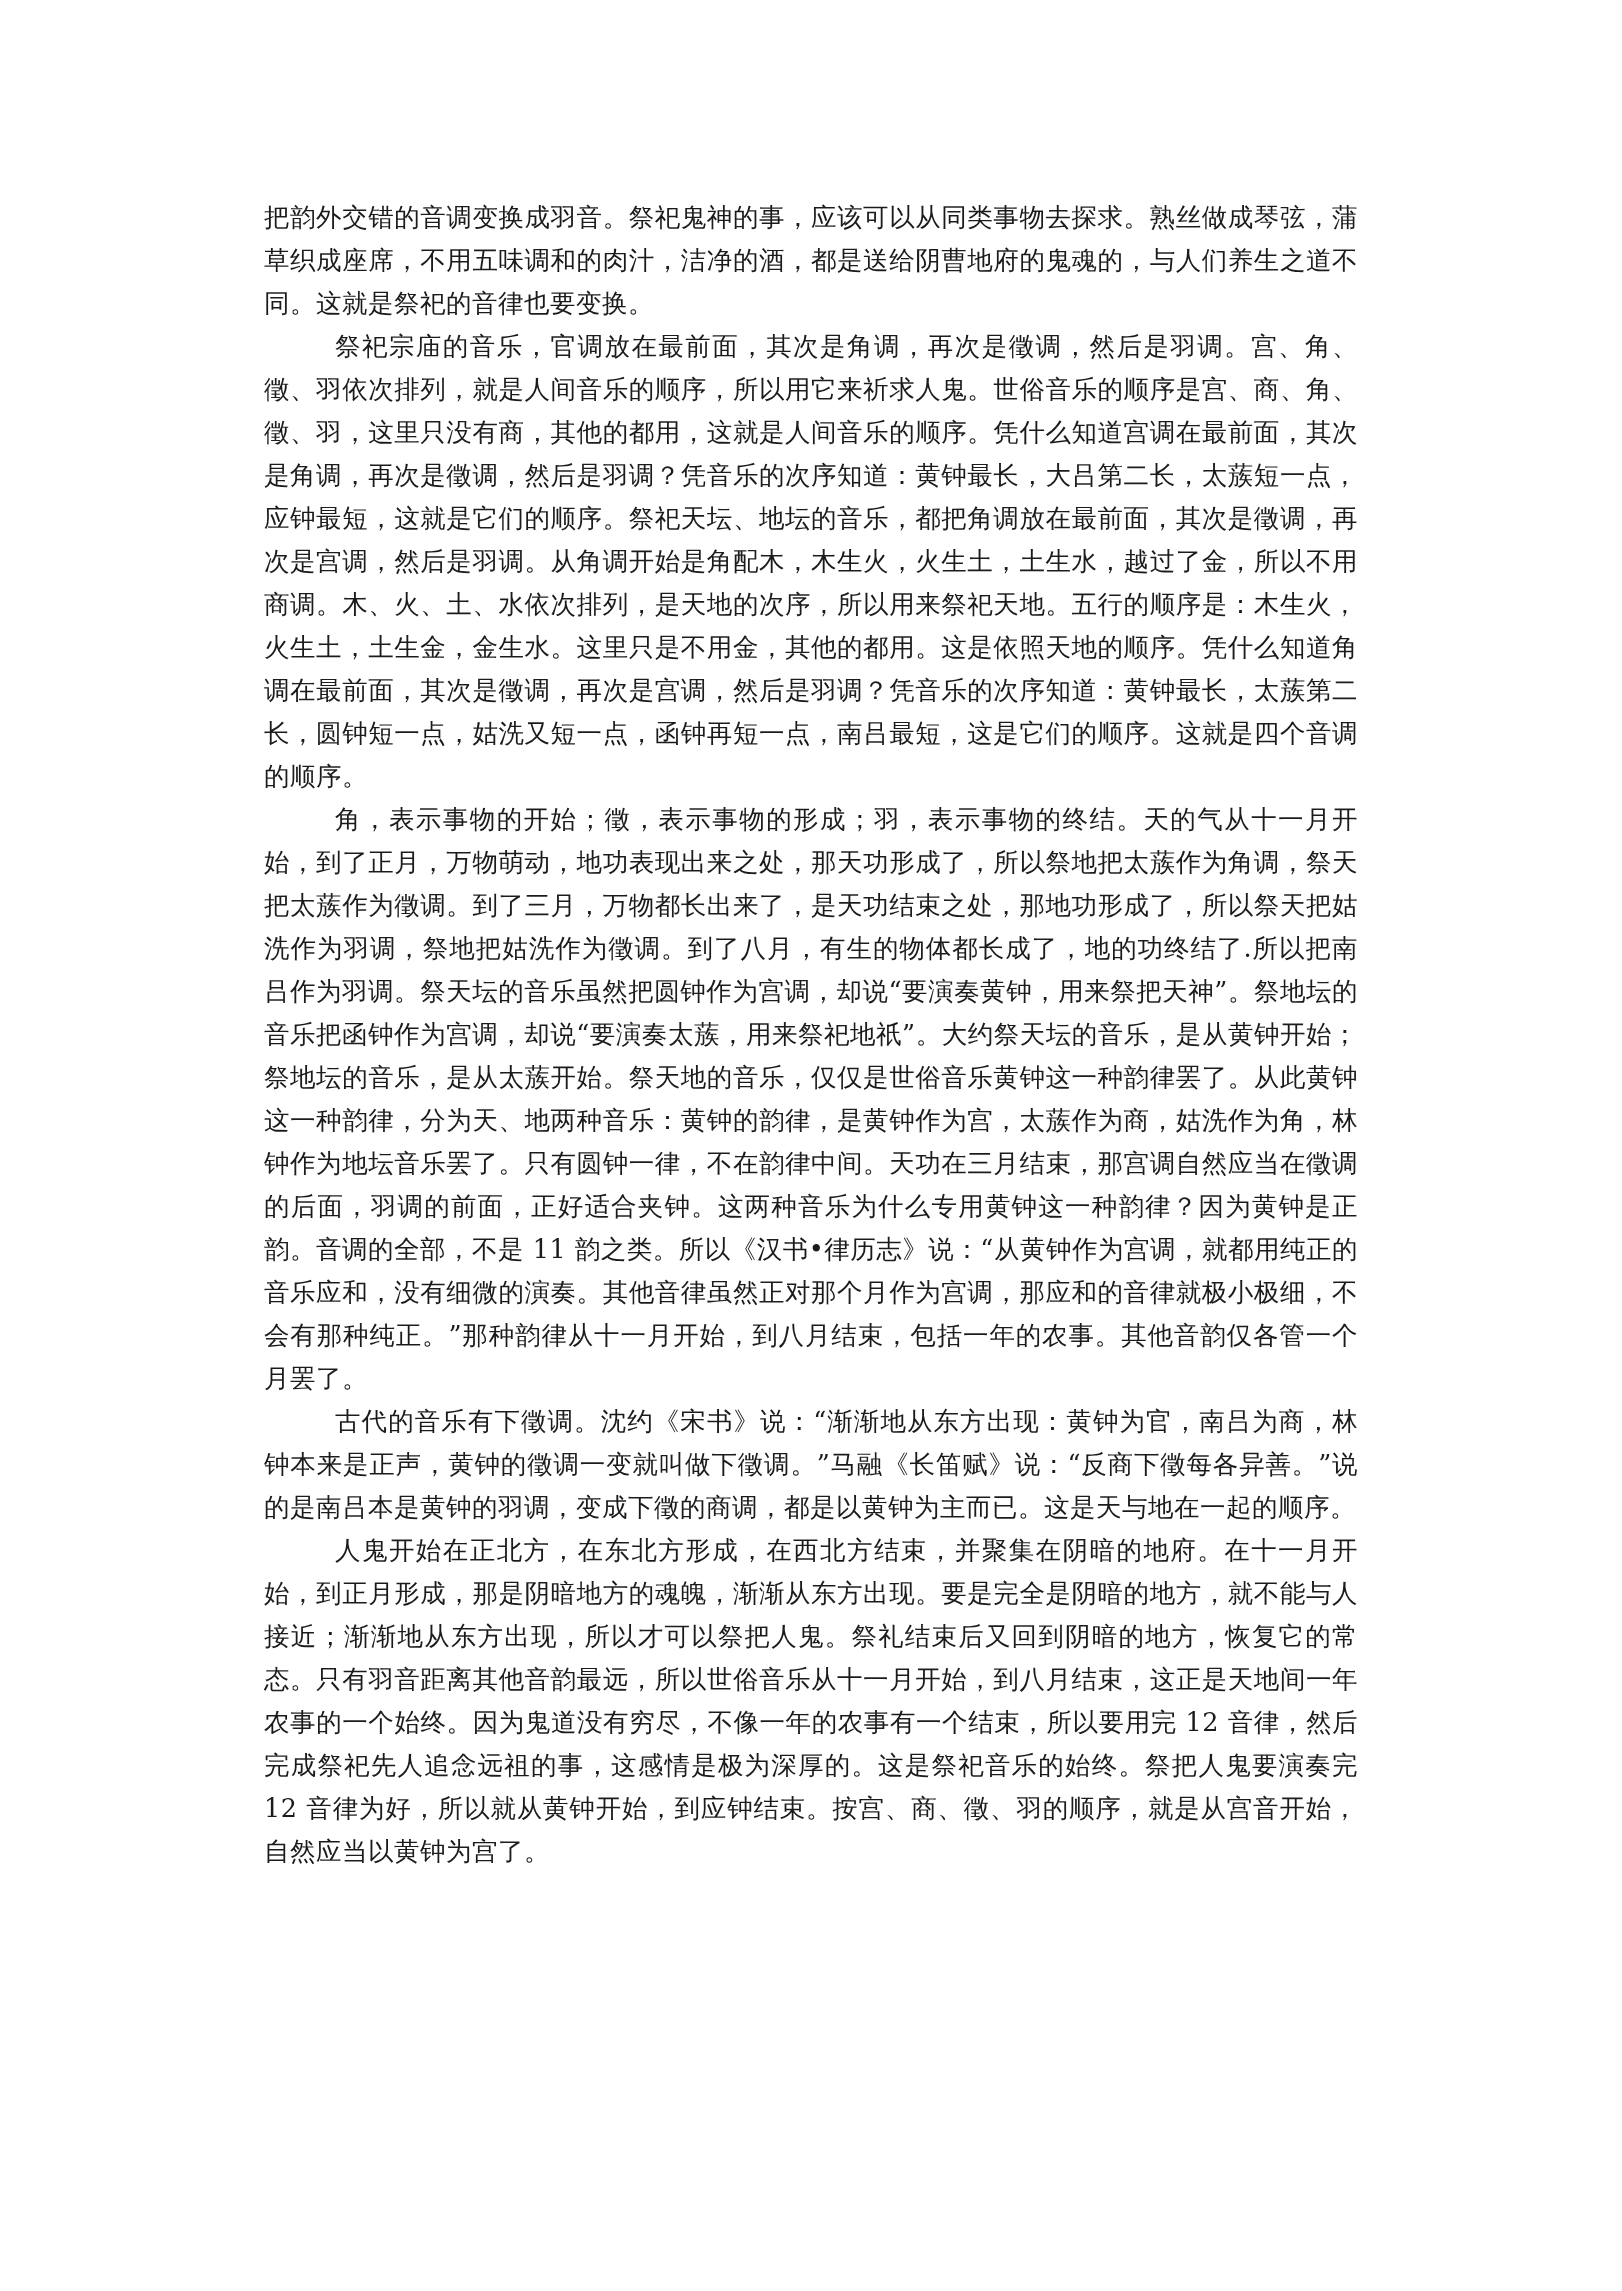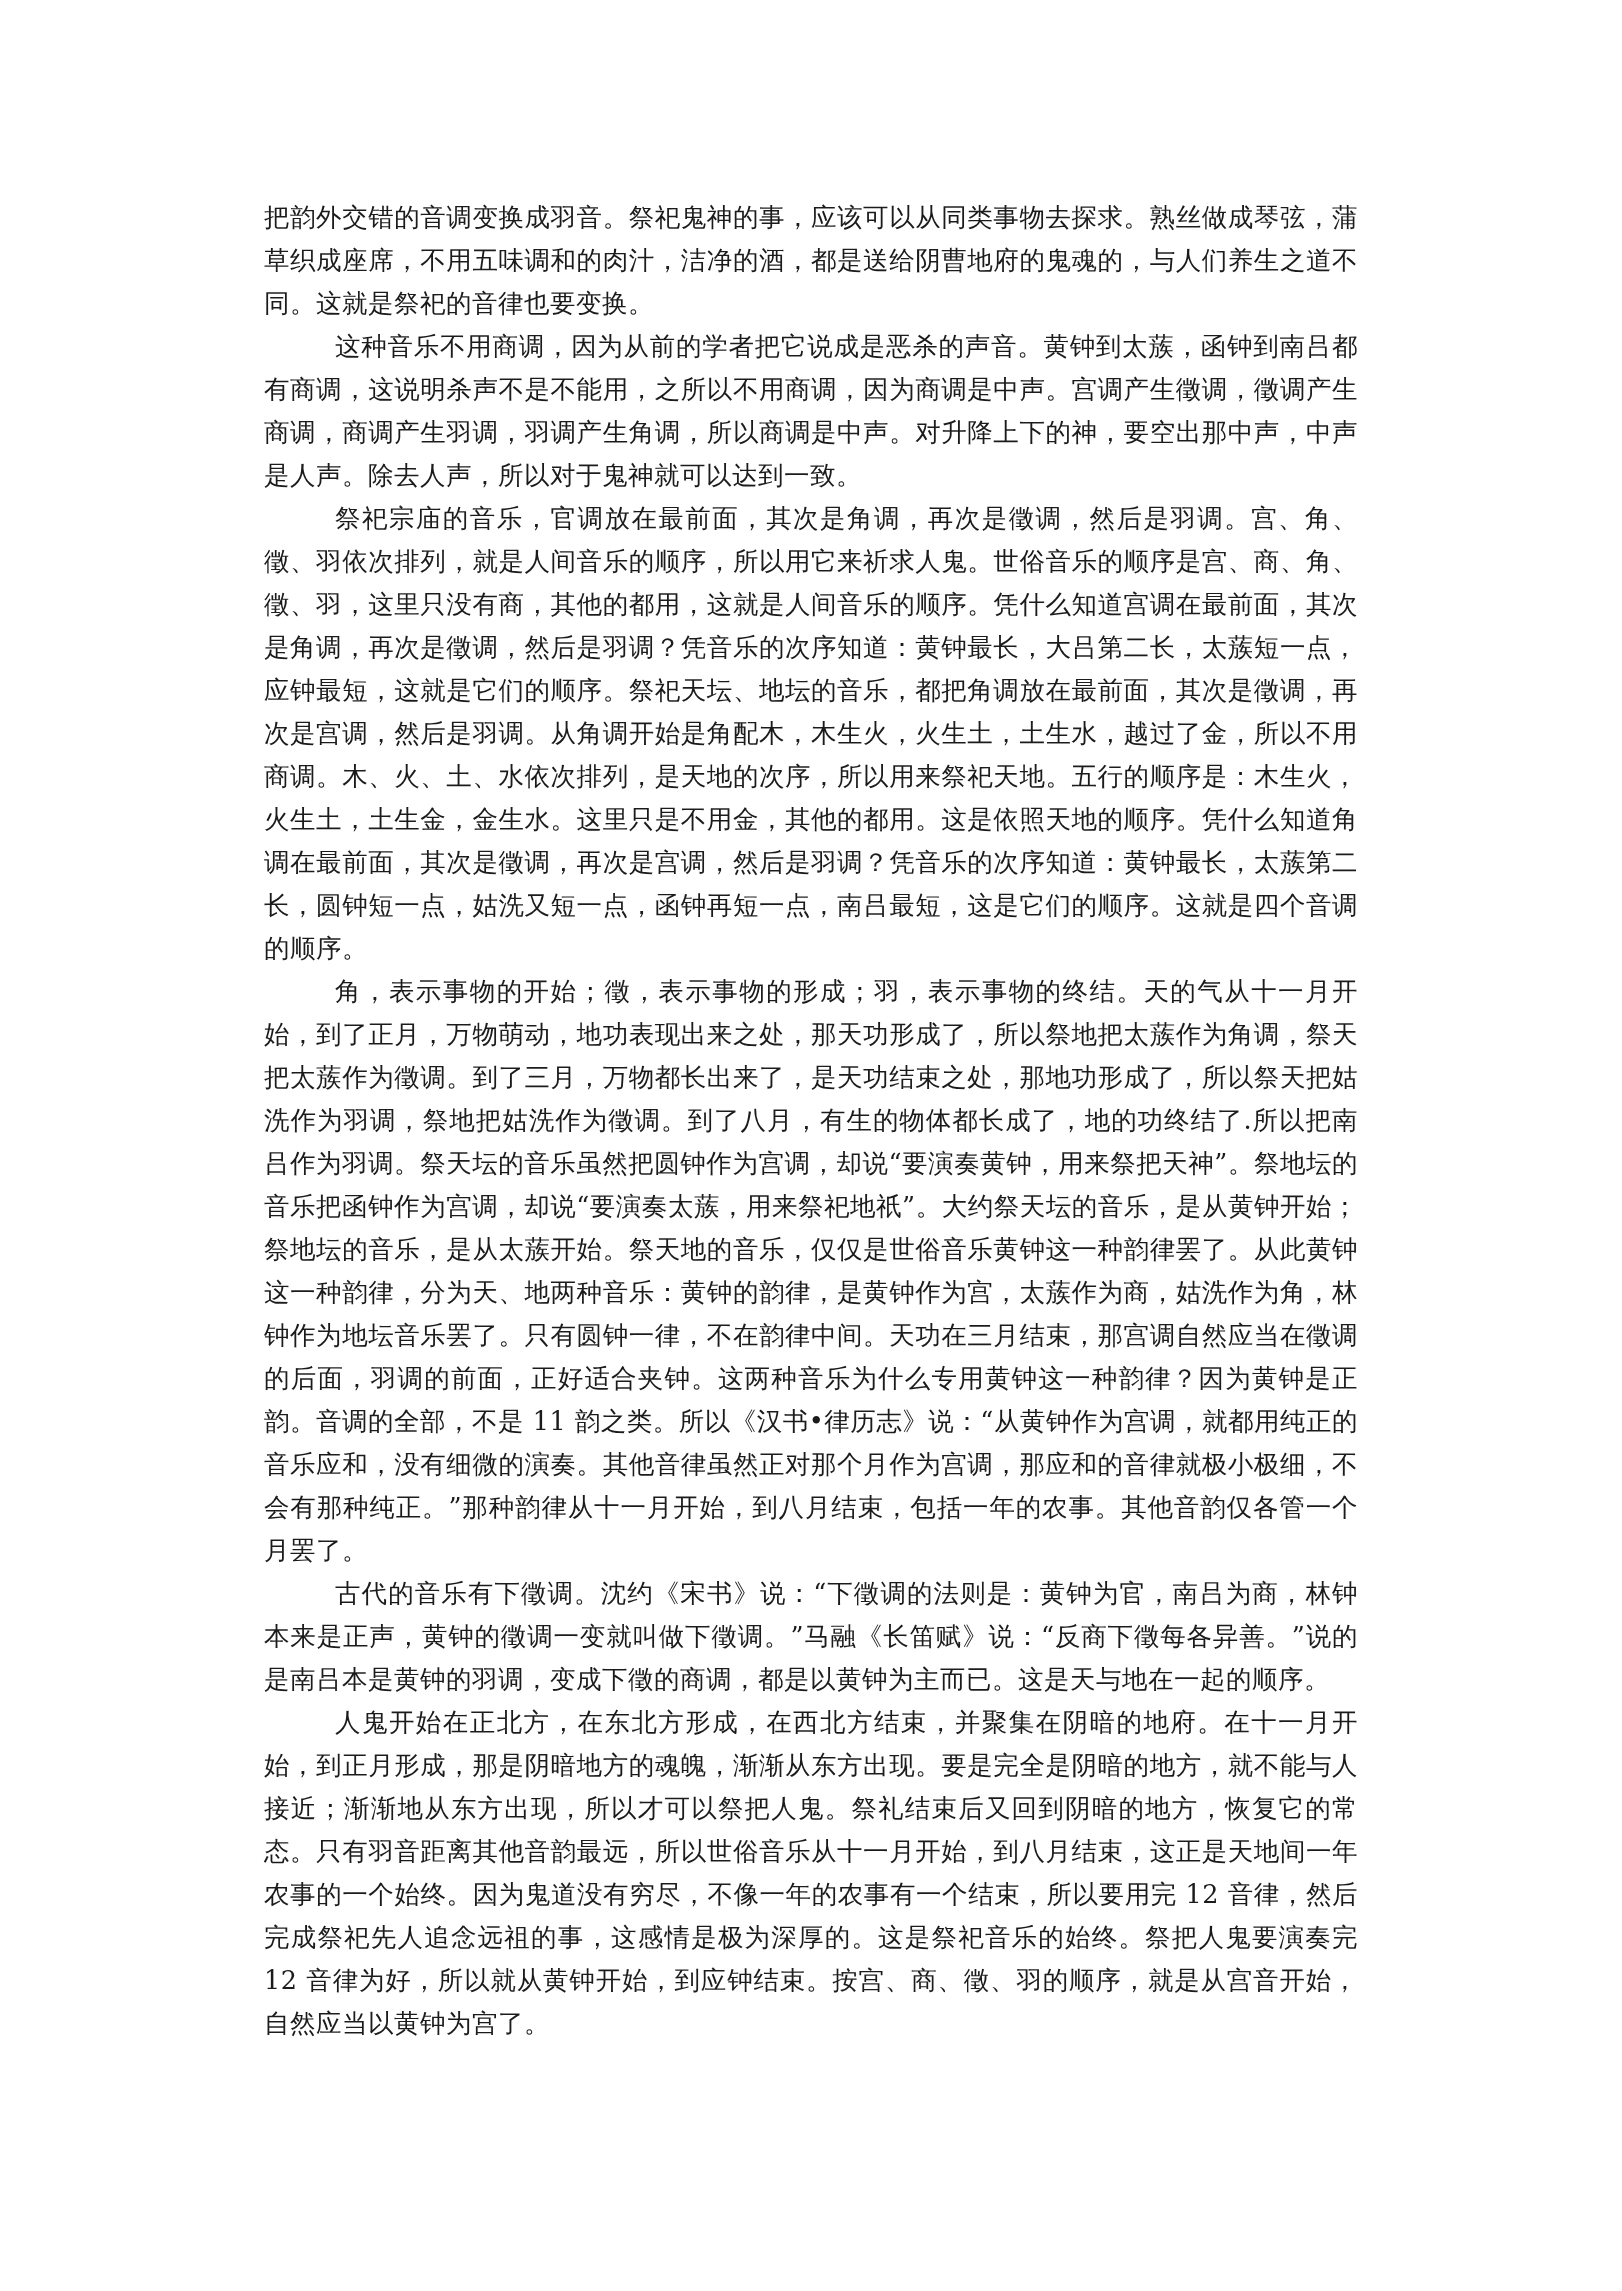--- a/index.html
+++ b/index.html
@@ -41,20 +41,19 @@
   .doc-text p.indent {
     text-indent: 71px;
   }
 </style>
 </head>
 <body>
 
 <div class="page">
   <div class="doc-text">
     <p>把韵外交错的音调变换成羽音。祭祀鬼神的事，应该可以从同类事物去探求。熟丝做成琴弦，蒲草织成座席，不用五味调和的肉汁，洁净的酒，都是送给阴曹地府的鬼魂的，与人们养生之道不同。这就是祭祀的音律也要变换。</p>
-    <p class="indent">这种音乐不用商调，因为从前的学者把它说成是恶杀的声音。黄钟到太蔟，函钟到南吕都有商调，这说明杀声不是不能用，之所以不用商调，因为商调是中声。宫调产生徵调，徵调产生商调，商调产生羽调，羽调产生角调，所以商调是中声。对升降上下的神，要空出那中声，中声是人声。除去人声，所以对于鬼神就可以达到一致。</p>
     <p class="indent">祭祀宗庙的音乐，官调放在最前面，其次是角调，再次是徵调，然后是羽调。宫、角、徵、羽依次排列，就是人间音乐的顺序，所以用它来祈求人鬼。世俗音乐的顺序是宫、商、角、徵、羽，这里只没有商，其他的都用，这就是人间音乐的顺序。凭什么知道宫调在最前面，其次是角调，再次是徵调，然后是羽调？凭音乐的次序知道：黄钟最长，大吕第二长，太蔟短一点，应钟最短，这就是它们的顺序。祭祀天坛、地坛的音乐，都把角调放在最前面，其次是徵调，再次是宫调，然后是羽调。从角调开始是角配木，木生火，火生土，土生水，越过了金，所以不用商调。木、火、土、水依次排列，是天地的次序，所以用来祭祀天地。五行的顺序是：木生火，火生土，土生金，金生水。这里只是不用金，其他的都用。这是依照天地的顺序。凭什么知道角调在最前面，其次是徵调，再次是宫调，然后是羽调？凭音乐的次序知道：黄钟最长，太蔟第二长，圆钟短一点，姑洗又短一点，函钟再短一点，南吕最短，这是它们的顺序。这就是四个音调的顺序。</p>
     <p class="indent">角，表示事物的开始；徵，表示事物的形成；羽，表示事物的终结。天的气从十一月开始，到了正月，万物萌动，地功表现出来之处，那天功形成了，所以祭地把太蔟作为角调，祭天把太蔟作为徵调。到了三月，万物都长出来了，是天功结束之处，那地功形成了，所以祭天把姑洗作为羽调，祭地把姑洗作为徵调。到了八月，有生的物体都长成了，地的功终结了.所以把南吕作为羽调。祭天坛的音乐虽然把圆钟作为宫调，却说“要演奏黄钟，用来祭把天神”。祭地坛的音乐把函钟作为宫调，却说“要演奏太蔟，用来祭祀地祇”。大约祭天坛的音乐，是从黄钟开始；祭地坛的音乐，是从太蔟开始。祭天地的音乐，仅仅是世俗音乐黄钟这一种韵律罢了。从此黄钟这一种韵律，分为天、地两种音乐：黄钟的韵律，是黄钟作为宫，太蔟作为商，姑洗作为角，林钟作为地坛音乐罢了。只有圆钟一律，不在韵律中间。天功在三月结束，那宫调自然应当在徵调的后面，羽调的前面，正好适合夹钟。这两种音乐为什么专用黄钟这一种韵律？因为黄钟是正韵。音调的全部，不是 11 韵之类。所以《汉书•律历志》说：“从黄钟作为宫调，就都用纯正的音乐应和，没有细微的演奏。其他音律虽然正对那个月作为宫调，那应和的音律就极小极细，不会有那种纯正。”那种韵律从十一月开始，到八月结束，包括一年的农事。其他音韵仅各管一个月罢了。</p>
-    <p class="indent">古代的音乐有下徵调。沈约《宋书》说：“下徵调的法则是：黄钟为官，南吕为商，林钟本来是正声，黄钟的徵调一变就叫做下徵调。”马融《长笛赋》说：“反商下徵每各异善。”说的是南吕本是黄钟的羽调，变成下徵的商调，都是以黄钟为主而已。这是天与地在一起的顺序。</p>
+    <p class="indent">古代的音乐有下徵调。沈约《宋书》说：“渐渐地从东方出现：黄钟为官，南吕为商，林钟本来是正声，黄钟的徵调一变就叫做下徵调。”马融《长笛赋》说：“反商下徵每各异善。”说的是南吕本是黄钟的羽调，变成下徵的商调，都是以黄钟为主而已。这是天与地在一起的顺序。</p>
     <p class="indent">人鬼开始在正北方，在东北方形成，在西北方结束，并聚集在阴暗的地府。在十一月开始，到正月形成，那是阴暗地方的魂魄，渐渐从东方出现。要是完全是阴暗的地方，就不能与人接近；渐渐地从东方出现，所以才可以祭把人鬼。祭礼结束后又回到阴暗的地方，恢复它的常态。只有羽音距离其他音韵最远，所以世俗音乐从十一月开始，到八月结束，这正是天地间一年农事的一个始终。因为鬼道没有穷尽，不像一年的农事有一个结束，所以要用完 12 音律，然后完成祭祀先人追念远祖的事，这感情是极为深厚的。这是祭祀音乐的始终。祭把人鬼要演奏完 12 音律为好，所以就从黄钟开始，到应钟结束。按宫、商、徵、羽的顺序，就是从宫音开始，自然应当以黄钟为宫了。</p>
   </div>
 </div>
 
 
 </body></html>

